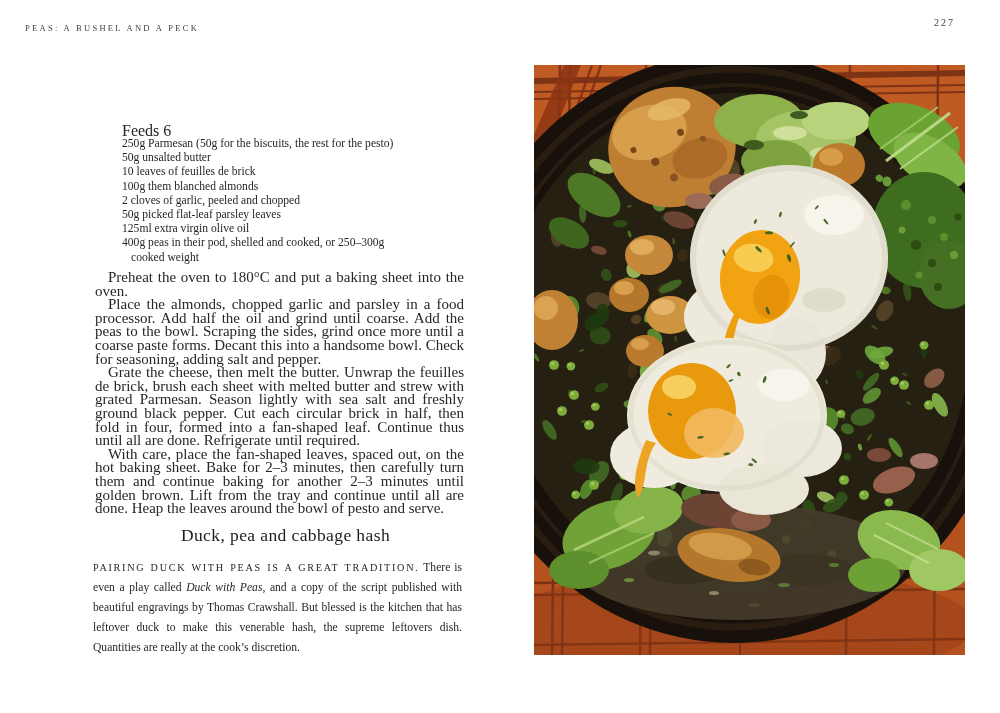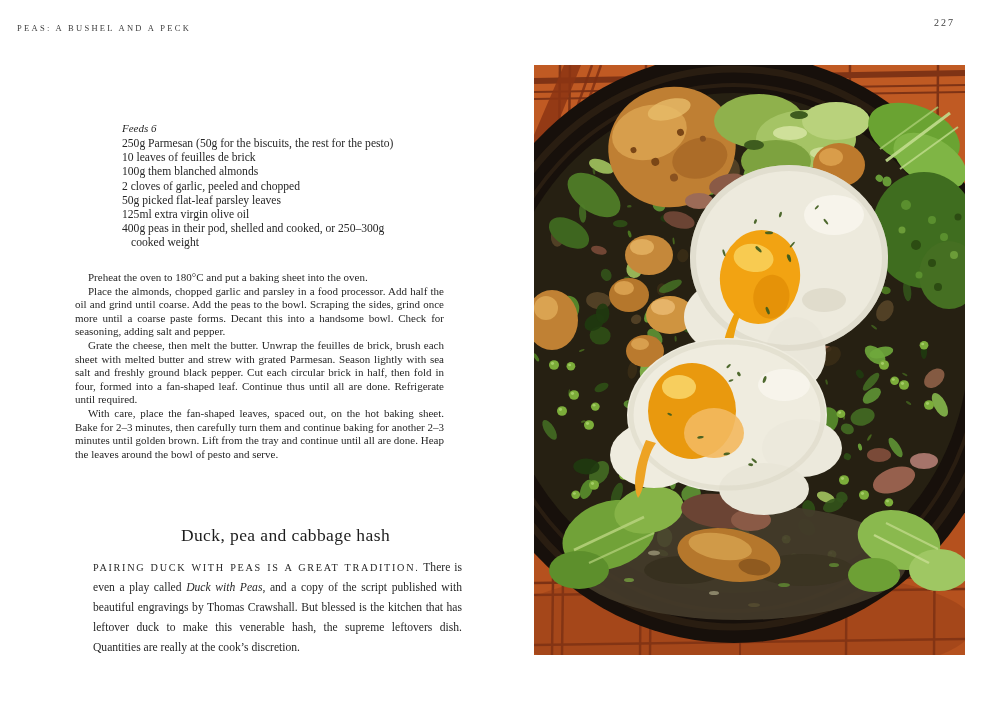--- a/index.html
+++ b/index.html
@@ -1,24 +1,24 @@
 <!DOCTYPE html>
 <html><head>
 <meta charset="utf-8">
 <style>
   html,body{margin:0;padding:0;background:#e8e8e8}
   .page{position:relative;width:1000px;height:713px;background:#ffffff;
         font-family:"Liberation Serif",serif;color:#262626;overflow:hidden;margin:0 auto}
-  .running-header{position:absolute;left:17px;top:23px;font-size:8.5px;letter-spacing:2.3px;color:#3d3d3d}
+  .running-header{position:absolute;left:25px;top:23px;font-size:8.5px;letter-spacing:2.3px;color:#3d3d3d}
   .page-number{position:absolute;left:934px;top:17px;font-size:10px;letter-spacing:2px;color:#3d3d3d}
-  .feeds{position:absolute;left:122px;top:122px;font-style:italic;font-size:11px}
+  .feeds{position:absolute;left:122px;top:122px;font-size:16px}
   .ingredients{position:absolute;left:122px;top:137px;width:360px;font-size:11.6px;line-height:14.2px}
   .ing{white-space:nowrap}
   .ing.cont{padding-left:9px}
-  .instructions{position:absolute;left:75px;top:271px;width:369px;font-size:11px;line-height:13.6px;text-align:justify}
+  .instructions{position:absolute;left:95px;top:271px;width:369px;font-size:15px;line-height:13.6px;text-align:justify}
   .para{margin:0;text-indent:13px}
   .recipe-heading{position:absolute;left:101px;top:525px;width:369px;text-align:center;
         font-size:17.5px;letter-spacing:.4px;color:#1c1c1c}
   .intro{position:absolute;left:93px;top:558px;width:369px;font-size:11.6px;line-height:20px;text-align:justify}
   .lead{font-size:10.2px;letter-spacing:1.7px}
   .ital{font-style:italic}
   .photo{position:absolute;left:534px;top:65px;width:431px;height:590px}
   .photo svg{display:block}
 </style>
 </head>
@@ -26,20 +26,21 @@
 
 <div class="page">
 
   <div class="running-header">PEAS: A BUSHEL AND A PECK</div>
   <div class="page-number">227</div>
 
   <div class="feeds">Feeds 6</div>
 
   <div class="ingredients">
       <div class="ing">250g Parmesan (50g for the biscuits, the rest for the pesto)</div>
+      <div class="ing">50g unsalted butter</div>
       <div class="ing">10 leaves of feuilles de brick</div>
       <div class="ing">100g them blanched almonds</div>
       <div class="ing">2 cloves of garlic, peeled and chopped</div>
       <div class="ing">50g picked flat-leaf parsley leaves</div>
       <div class="ing">125ml extra virgin olive oil</div>
       <div class="ing">400g peas in their pod, shelled and cooked, or 250–300g</div>
       <div class="ing cont">cooked weight</div>
     </div>
 
   <div class="instructions">

